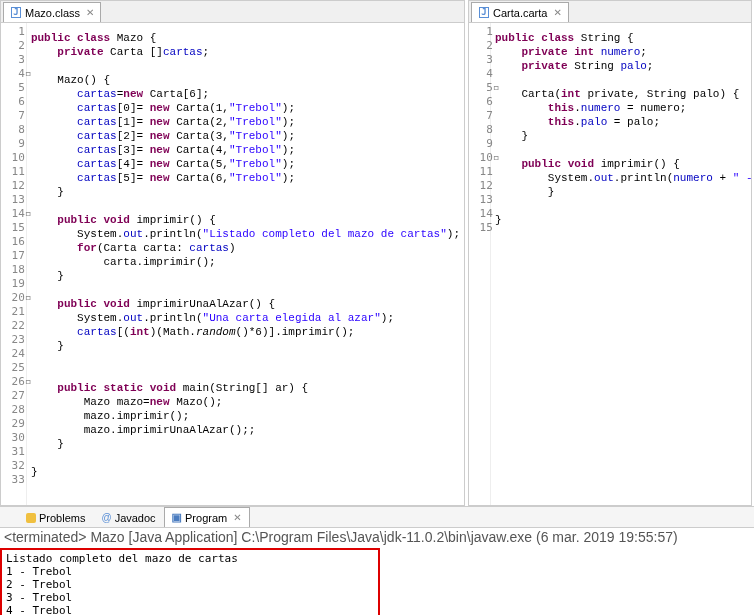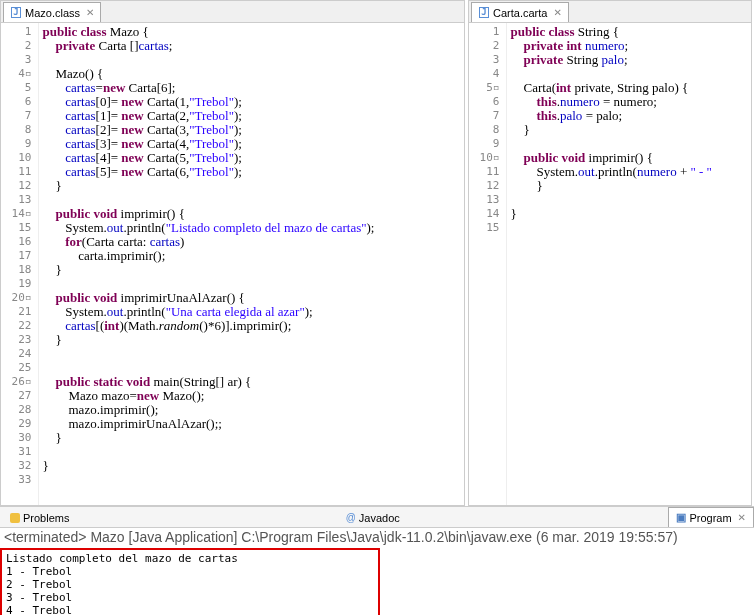--- a/index.html
+++ b/index.html
@@ -7,26 +7,26 @@
 .main-area { display: flex; height: 506px; }
 .editor-pane { border: 1px solid #ccc; display: flex; flex-direction: column; background: #fff; }
 .editor-left { width: 465px; }
 .editor-right { width: 284px; margin-left: 3px; }
 .tab-bar { height: 22px; background: #f0f0f0; border-bottom: 1px solid #ccc; display: flex; align-items: flex-end; padding-left: 2px; }
 .tab { display: flex; align-items: center; background: #fff; border: 1px solid #aaa; border-bottom: none; padding: 2px 6px; height: 20px; font-size: 11px; cursor: pointer; }
 .tab .file-icon { width: 12px; height: 12px; margin-right: 3px; display: flex; align-items: center; justify-content: center; }
 .tab .close-icon { margin-left: 6px; color: #888; font-size: 10px; }
 .editor-body { flex: 1; display: flex; overflow: auto; background: #fff; }
 .gutter { background: #fff; border-right: 1px solid #eee; text-align: right; padding: 2px 6px 2px 4px; color: #888; font-family: Consolas, monospace; font-size: 11px; line-height: 14px; white-space: pre; min-width: 22px; }
-.code { flex: 1; padding: 2px 4px; font-family: Liberation Serif, serif; font-size: 13px; line-height: 14px; white-space: pre; color: #000; }
+.code { flex: 1; padding: 8px 4px; font-family: Liberation Mono, monospace; font-size: 11px; line-height: 14px; white-space: pre; color: #000; }
 .kw { color: #7f0055; font-weight: bold; }
 .str { color: #2a00ff; }
 .fld { color: #0000c0; }
 .bottom-panel { border-top: 1px solid #ccc; height: 106px; display: flex; flex-direction: column; }
-.bottom-tabs { height: 22px; border-bottom: 1px solid #ccc; display: flex; align-items: flex-end; padding-left: 2px; background: #f5f5f5; justify-content: space-between; }
+.bottom-tabs { height: 22px; border-bottom: 1px solid #ccc; display: flex; align-items: flex-end; padding-left: 18px; background: #f5f5f5; }
 .btab { display: flex; align-items: center; padding: 2px 7px; height: 20px; font-size: 11px; border: 1px solid transparent; border-bottom: none; cursor: pointer; }
 .btab.active { background: #fff; border-color: #aaa; }
 .console-status { font-size: 14px; color: #555; padding: 1px 4px; }
 .console-out { border: 2px solid #d00; margin: 2px 2px 0 0; padding: 2px 4px; font-family: Consolas, monospace; font-size: 11px; line-height: 13px; white-space: pre; width: 380px; }
 .j-icon { font-family: Consolas, monospace; font-size: 9px; font-weight: bold; color: #5a8fd6; border: 1px solid #5a8fd6; padding: 0 1px; line-height: 9px; }
 .problem-icon { width:10px; height:10px; background:#f0c040; border-radius:2px; display:inline-block; margin-right:3px; }
 .javadoc-icon { color:#5a8fd6; font-size:10px; margin-right:3px; }
 .console-icon { color:#4a7cc0; font-size:11px; margin-right:3px; font-weight:bold; }
 </style>
 </head>

